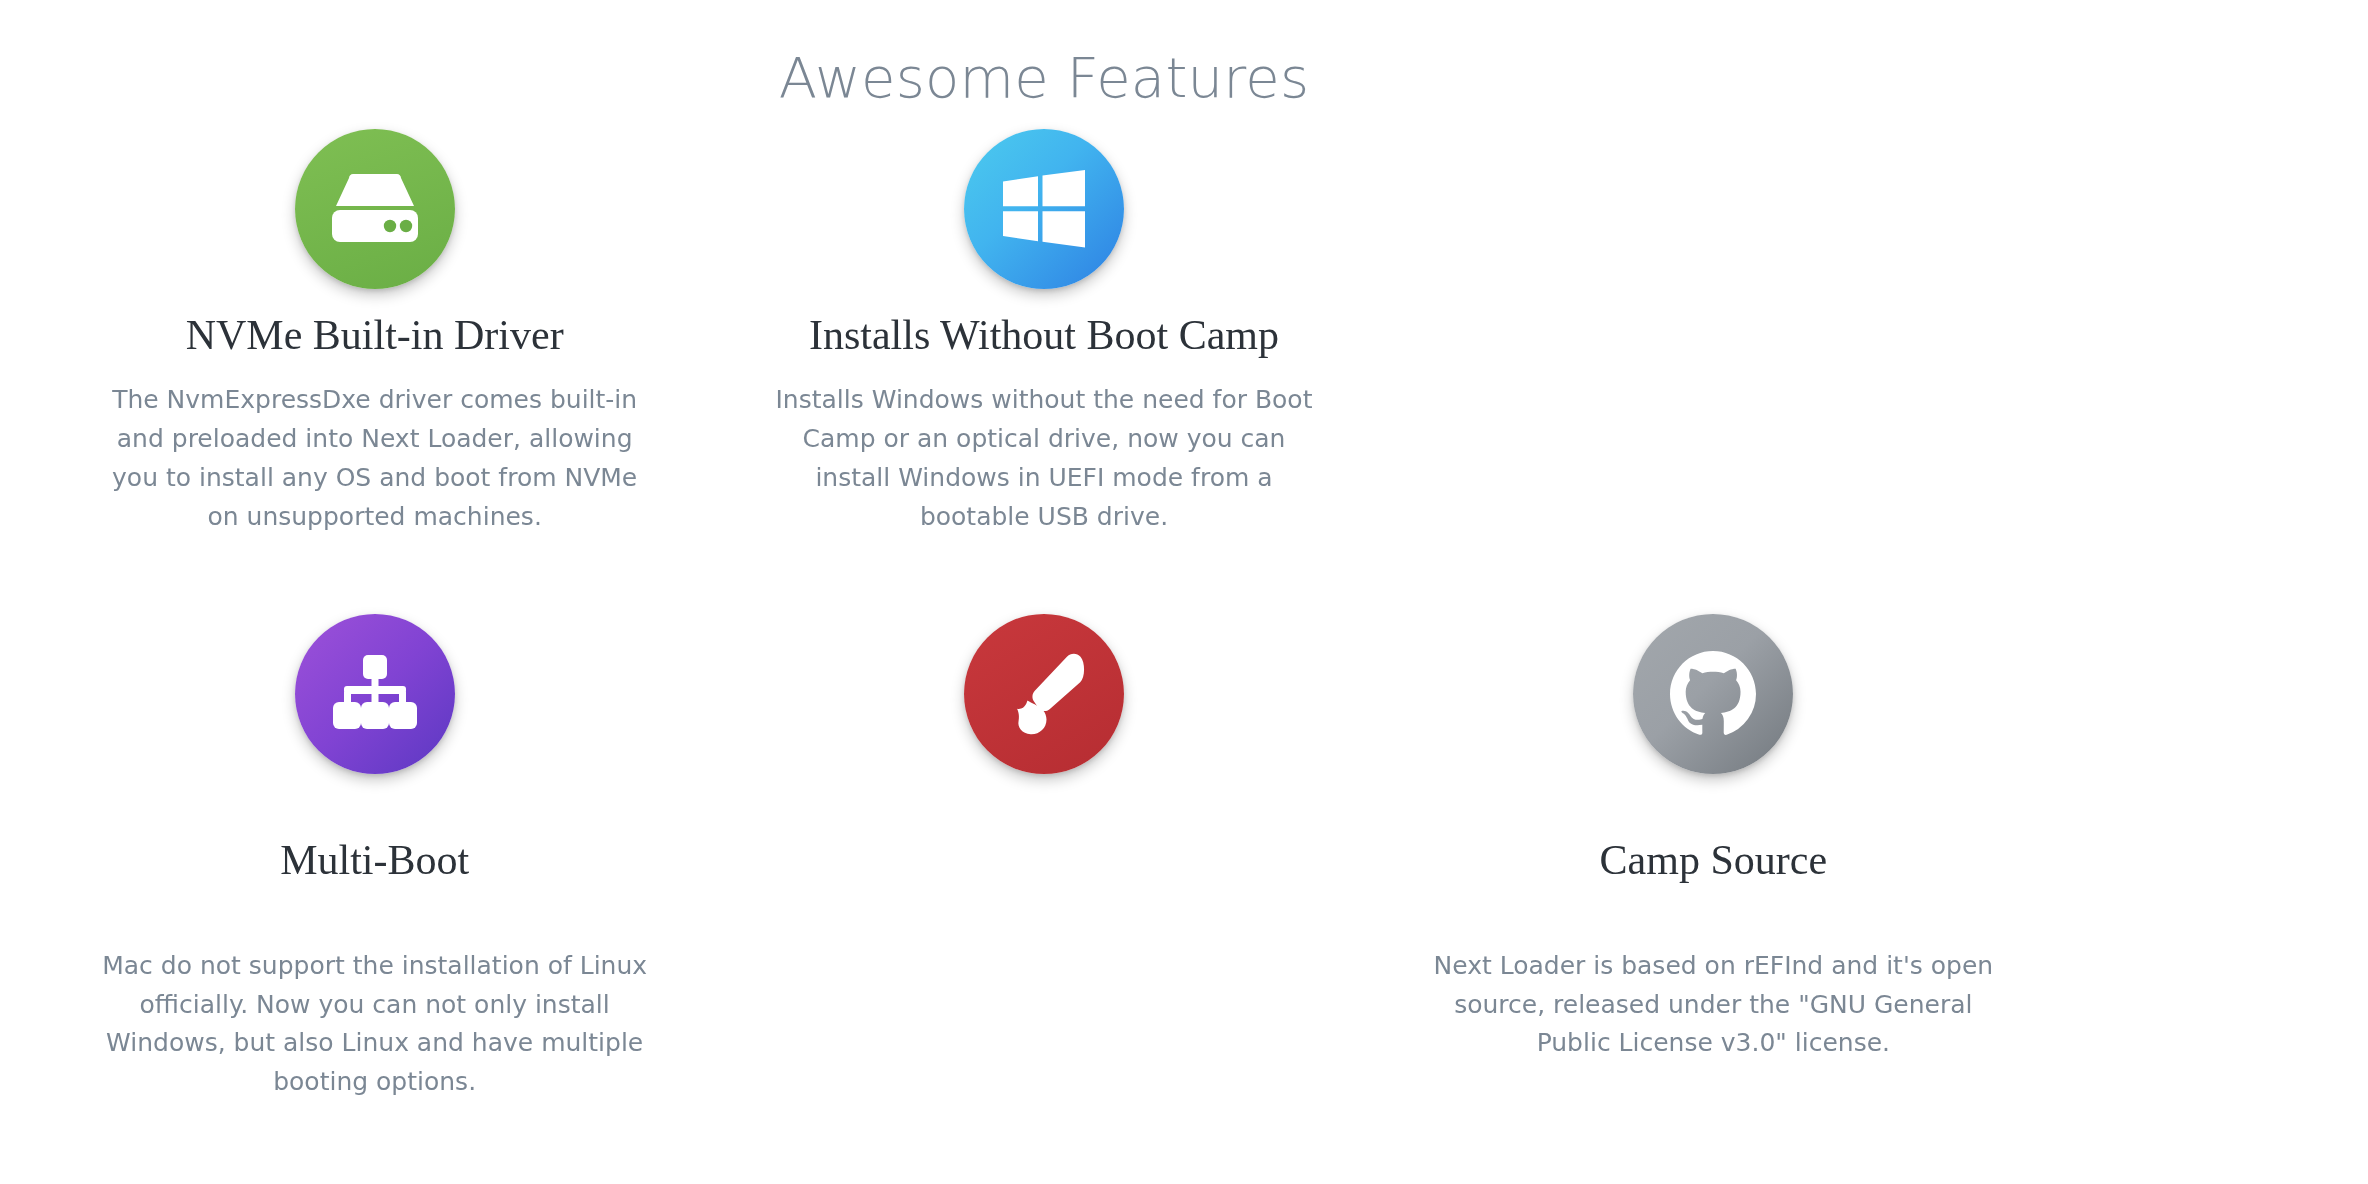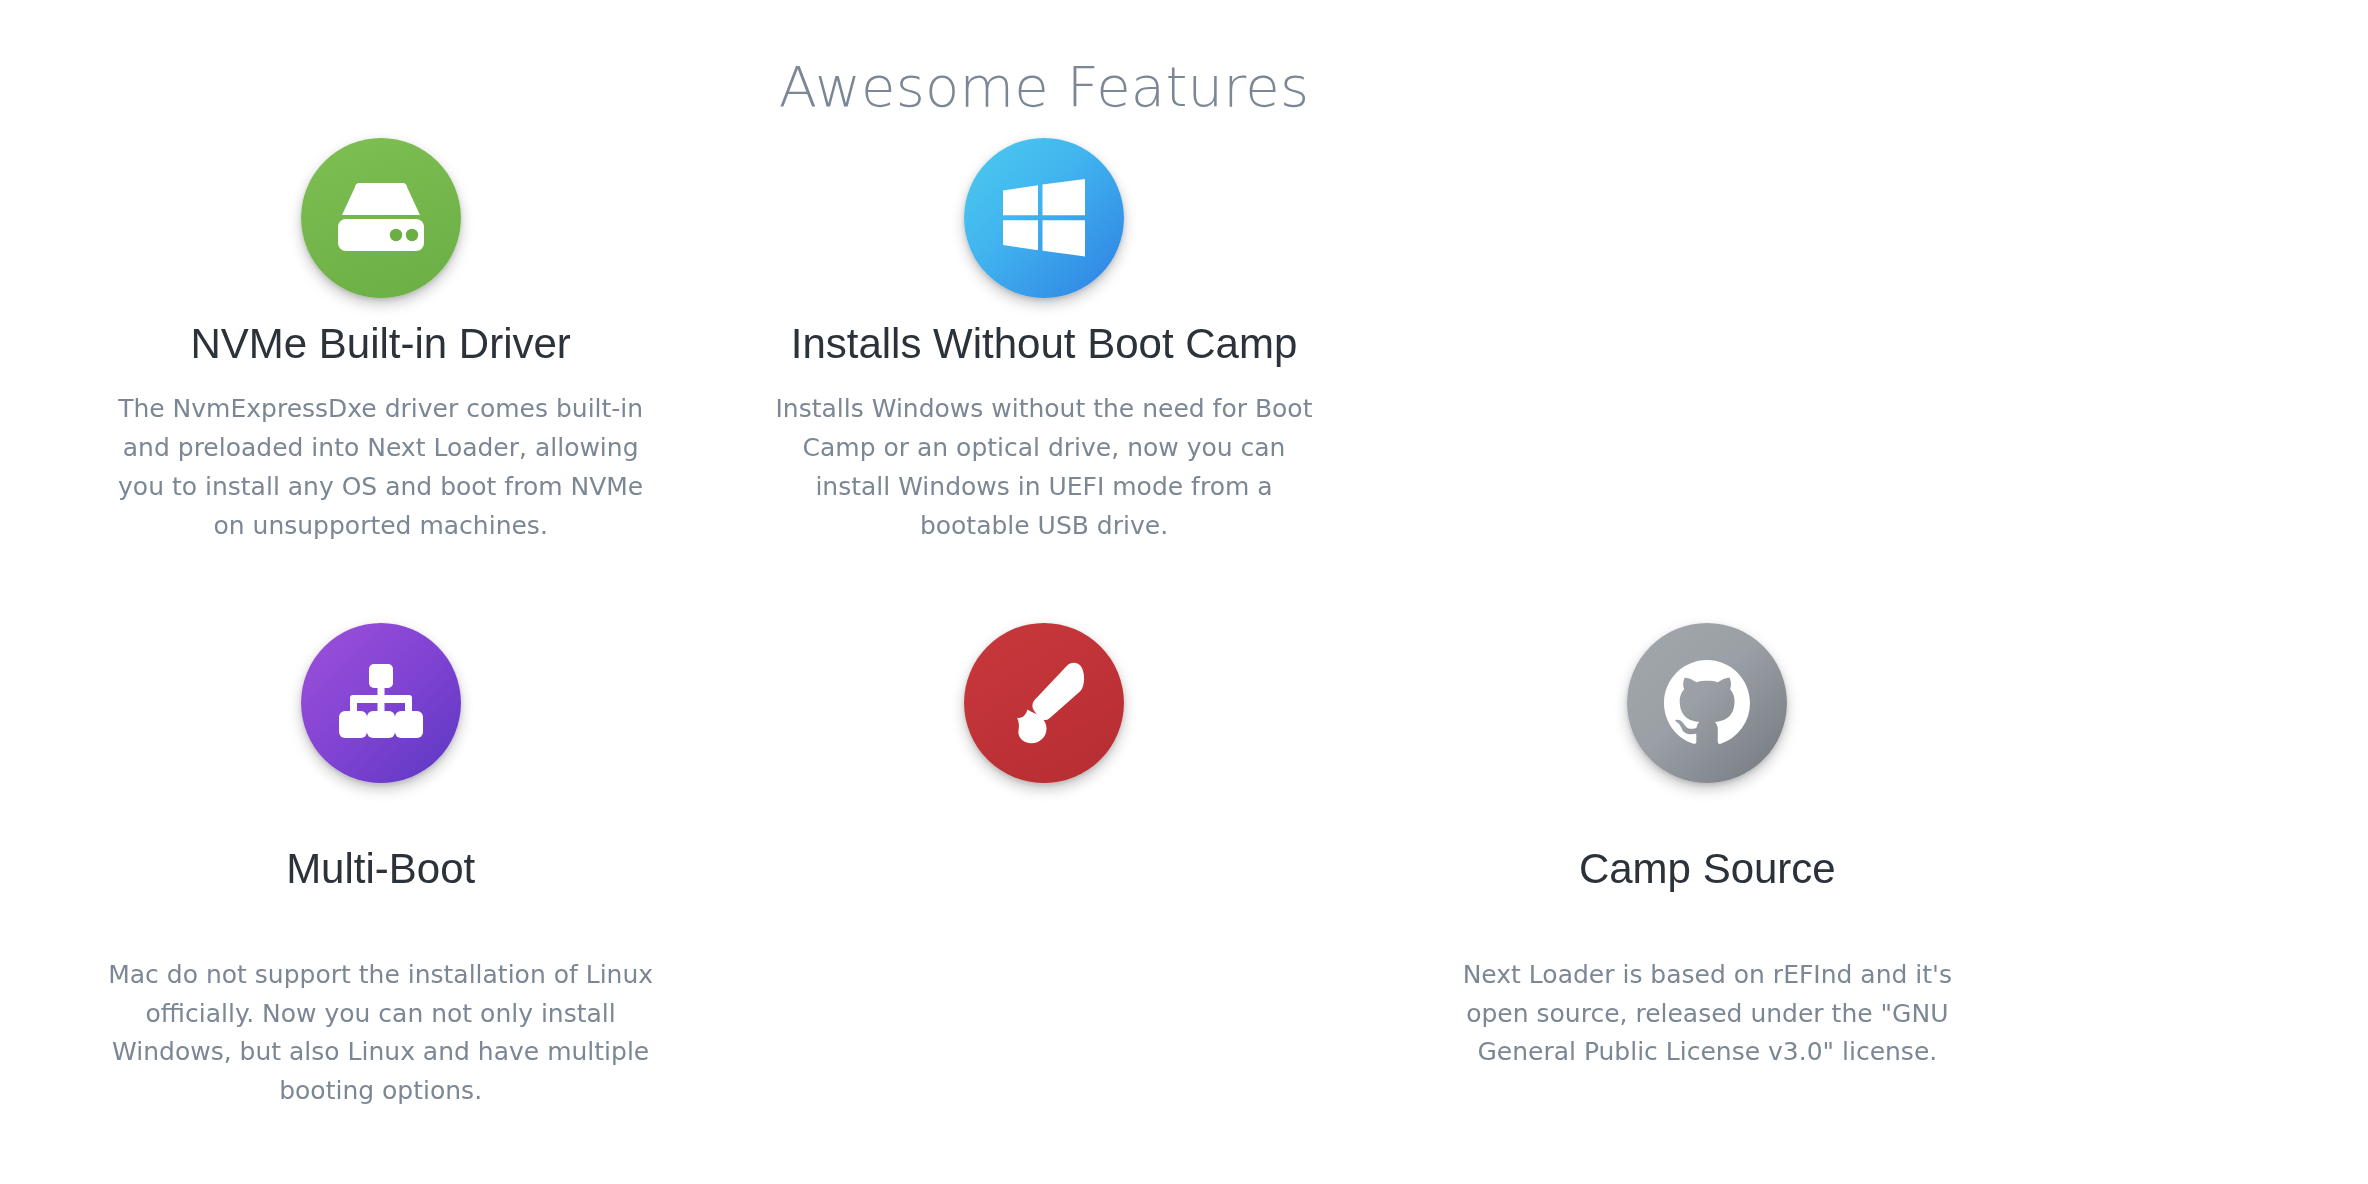--- a/index.html
+++ b/index.html
@@ -13,21 +13,21 @@
     height: 1184px;
     font-family: "DejaVu Sans", "Liberation Sans", sans-serif;
     -webkit-font-smoothing: antialiased;
     overflow: hidden;
   }
 
   .page {
     width: 2088px;
     height: 1184px;
     box-sizing: border-box;
-    padding: 13px;
+    padding: 4px;
     position: relative;
   }
 
   .section-title {
     text-align: center;
     color: #7b8794;
     font-size: 56px;
     font-weight: 300;
     letter-spacing: 0.2px;
     margin: 0;
@@ -76,21 +76,21 @@
   .bg-gray   { background: linear-gradient(135deg, #a2a7ac 0%, #9ba0a6 45%, #72787e 100%); }
 
   .feature-title {
     font-size: 42px;
     font-weight: 300;
     color: #2c3239;
     margin: 0 0 14px 0;
     text-align: left;
     line-height: 1.15;
     white-space: nowrap;
-    font-family: Liberation Sans, sans-serif;
+    font-family: Liberation Serif, serif;
   }
 
   .feature-desc {
     font-size: 25px;
     font-weight: 400;
     color: #7b8794;
     line-height: 1.55;
     text-align: center;
     margin: 8px;
     max-width: 700px;

